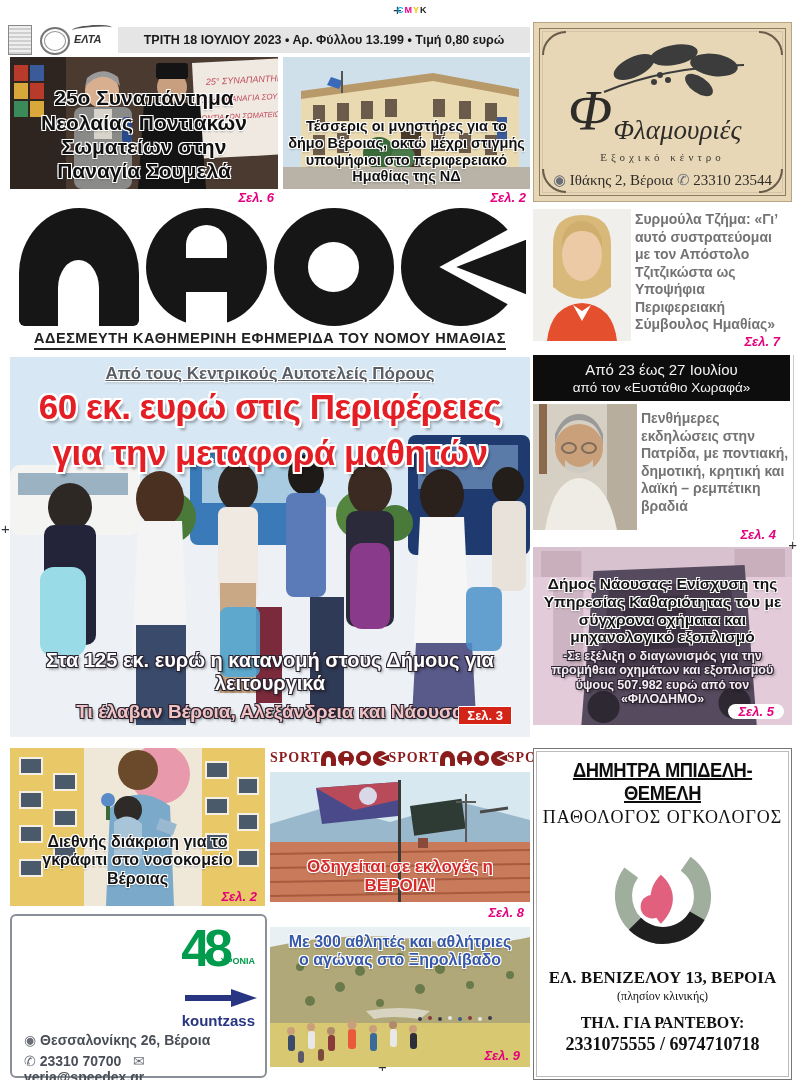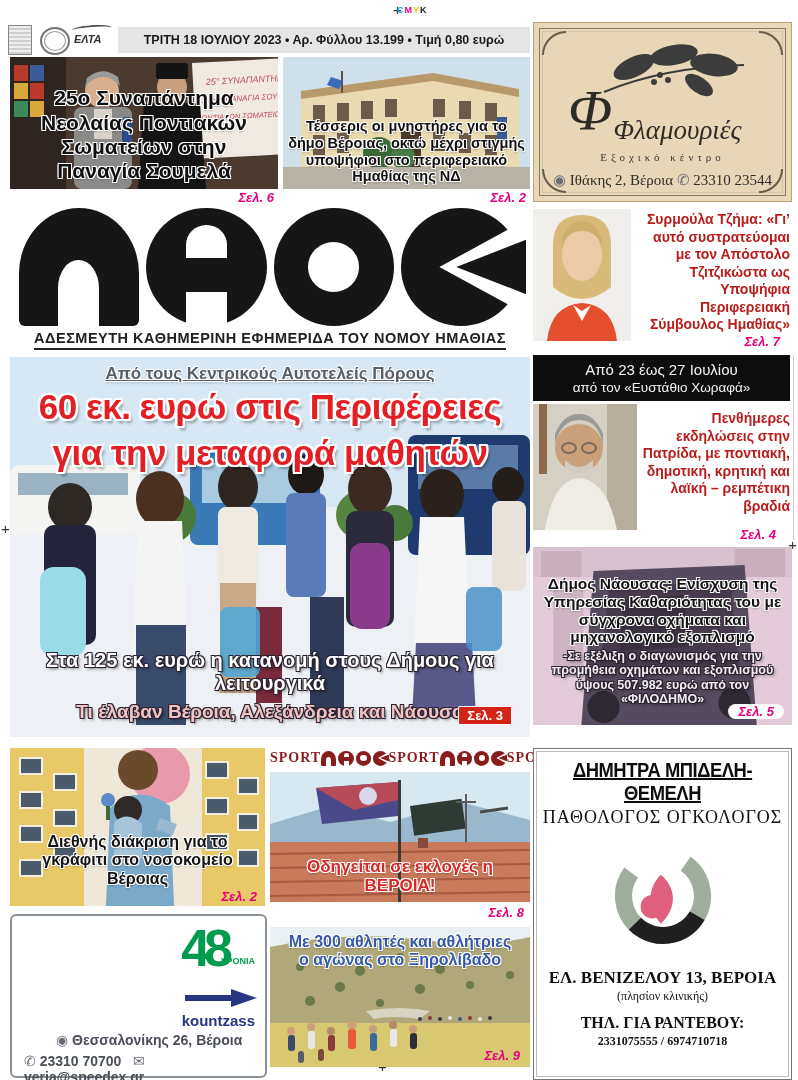--- a/index.html
+++ b/index.html
@@ -57,21 +57,21 @@
   .headline{font-size:35px;font-weight:900;color:#e31e24;letter-spacing:-.5px;
       text-shadow:-2px -2px 0 #fff,2px -2px 0 #fff,-2px 2px 0 #fff,2px 2px 0 #fff,0 -2px 0 #fff,0 2px 0 #fff,-2px 0 0 #fff,2px 0 0 #fff,3px 4px 3px rgba(0,0,0,.35);}
   .badge-red{position:absolute;background:#d42418;color:#fff;font-weight:700;font-size:13px;
       padding:1px 8px;border-radius:1px;border:1px solid #fff;}
   .badge-white{position:absolute;background:#fff;color:#e5007d;font-weight:700;font-style:italic;
       font-size:13px;padding:0 10px;border-radius:8px;}
   
   .blackbox{position:absolute;background:#0d0d0d;color:#f2f2f2;text-align:center;
       display:flex;flex-direction:column;justify-content:center;gap:2px;}
   .blackbox .l1{font-size:15px;} .blackbox .l2{font-size:13.5px;}
-  .sidehead{font-weight:800;color:#b91c1c;text-align:right;line-height:1.25;}
+  .sidehead{font-weight:800;color:#737373;text-align:left;line-height:1.25;}
   
   .sportbar{position:absolute;display:flex;align-items:center;justify-content:space-between;color:#8b1c1c;}
   .sportbar .sp{font-family:"Liberation Serif",serif;font-weight:700;font-size:14px;letter-spacing:1px;}
   .sportbar .glyphs{font-size:15px;gap:2px;color:#8b1c1c;}
   .sportbar .gl::after,.sportbar .g-alf .a1,.sportbar .g-alf .a2,
   .sportbar .g-lam::after,.sportbar .g-omi::after,.sportbar .g-sig .s1{background:#fff;}
   
   .ad-flam{position:absolute;background:#e7d7b7;border:1px solid #b9a582;}
   .ad-flam .inner{position:absolute;inset:5px;border:1px solid #8a7a5e;box-shadow:inset 0 0 0 2px #e7d7b7,inset 0 0 0 3px #8a7a5e33;}
   .corner{position:absolute;width:22px;height:22px;border:2px solid #4a3f30;opacity:.8;}
@@ -95,21 +95,21 @@
   .spx-line{position:absolute;left:12px;font-size:14px;font-weight:700;color:#4a4e57;}
   .ic{display:inline-block;color:#6a6e77;font-weight:400;}
   
   .ad-doc{position:absolute;background:#fff;border:1px solid #777;box-shadow:inset 0 0 0 2px #fff,inset 0 0 0 3px #bbb;text-align:center;}
   .doc-name{margin-top:10px;font-size:20px;font-weight:900;letter-spacing:-.5px;color:#0d0d0d;
       text-decoration:underline;transform:scaleX(.92);}
   .doc-spec{font-family:"Liberation Serif",serif;font-size:18px;color:#111;margin-top:2px;letter-spacing:1px;}
   .doc-addr{font-family:"Liberation Serif",serif;font-size:17px;font-weight:700;margin-top:4px;}
   .doc-note{font-family:"Liberation Serif",serif;font-size:12px;margin-top:1px;}
   .doc-tel{font-family:"Liberation Serif",serif;font-size:16px;font-weight:700;margin-top:10px;}
-  .doc-phones{font-family:"Liberation Serif",serif;font-size:12px;font-weight:700;margin-top:2px;}
+  .doc-phones{font-family:"Liberation Serif",serif;font-size:18px;font-weight:700;margin-top:2px;}
 </style>
 </head>
 <body>
 
 <div class="page">
 
   <div class="reg" style="left:393px;top:1px;">+</div>
   <div class="cmyk" style="left:397px;top:5px;"><span class="c-c">C</span><span class="c-m">M</span><span class="c-y">Y</span><span class="c-k">K</span></div>
   <div class="reg" style="left:1px;top:520px;">+</div>
   <div class="reg" style="right:1px;top:536px;">+</div>
@@ -366,21 +366,21 @@
     </div>
   </div>
 
   <div class="ad-spx" style="left:10px;top:914px;width:253px;height:160px;">
     <div class="spx-35">48</div>
     <div class="spx-xr">ΧΡΟΝΙΑ</div>
     <svg class="spx-arrow" viewBox="0 0 72 20">
       <polygon points="0,7 46,7 46,1 72,10 46,19 46,13 0,13" fill="#283583"></polygon>
     </svg>
     <div class="spx-k">kountzass</div>
-    <div class="spx-line" style="top:116px;margin-left:32px;">
+    <div class="spx-line" style="top:116px;">
       <span class="ic">◉</span>
       <span>Θεσσαλονίκης 26, Βέροια</span>
     </div>
     <div class="spx-line" style="top:137px;">
       <span class="ic">✆</span>
       <span>23310 70700</span>&nbsp;&nbsp;
       <span class="ic">✉</span>
       <span>veria@speedex.gr</span>
     </div>
   </div>

